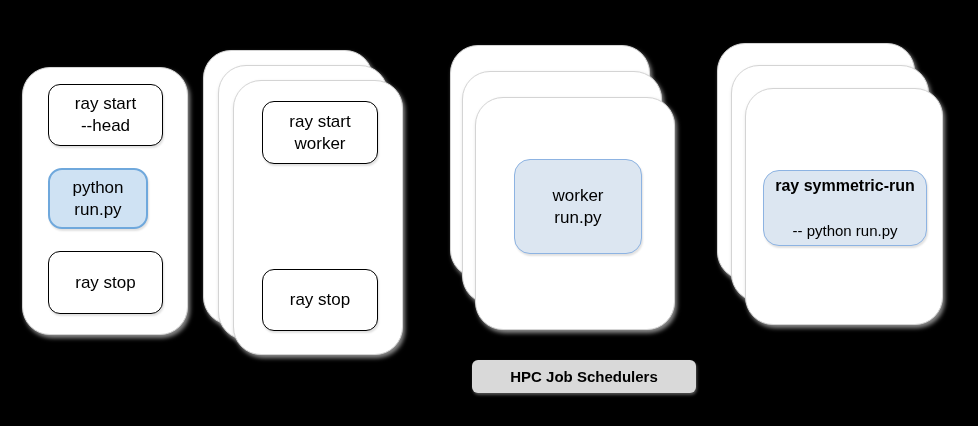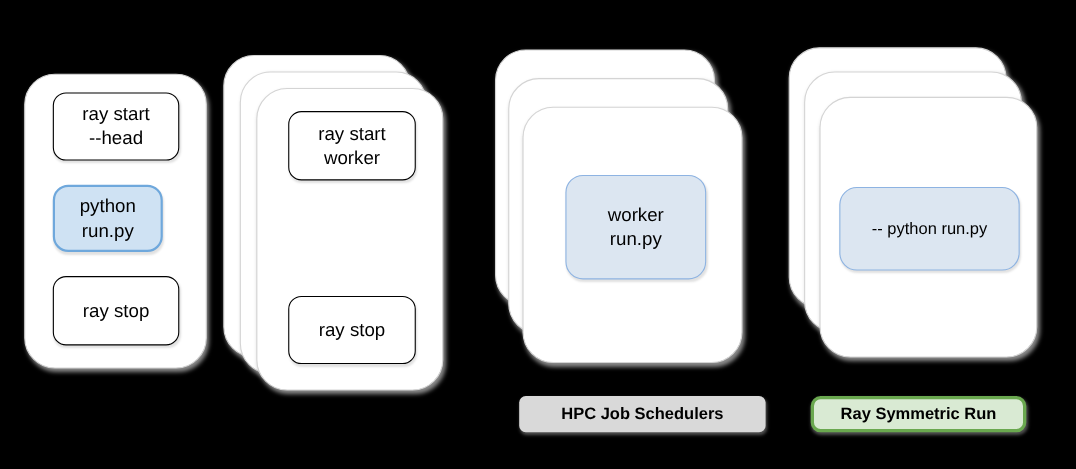--- a/index.html
+++ b/index.html
@@ -95,22 +95,22 @@
 run.py</div>
     </div>
   </div>
 
   <div>
     <div class="card" style="left:717px; top:43px; width:198px; height:237px;"></div>
     <div class="card" style="left:731px; top:65px; width:198px; height:237px;"></div>
     <div class="card" style="left:745px; top:88px; width:198px; height:237px;">
       <div class="ibox blue-light" style="left:17px; top:81px; width:164px; height:76px;">
         <div>
+          <div class="sym-title">ray symmetric-run</div>
           <div class="sym-sub">-- python run.py</div>
         </div>
       </div>
     </div>
   </div>
 
   <div class="label-bar" style="left:472px; top:360px; width:224px; height:33px;">HPC Job Schedulers</div>
-  <div class="label-bar green" style="left:737px; top:360px; width:196px; height:33px;">Ray Symmetric Run</div>
 
 </div>
 
 </body></html>

